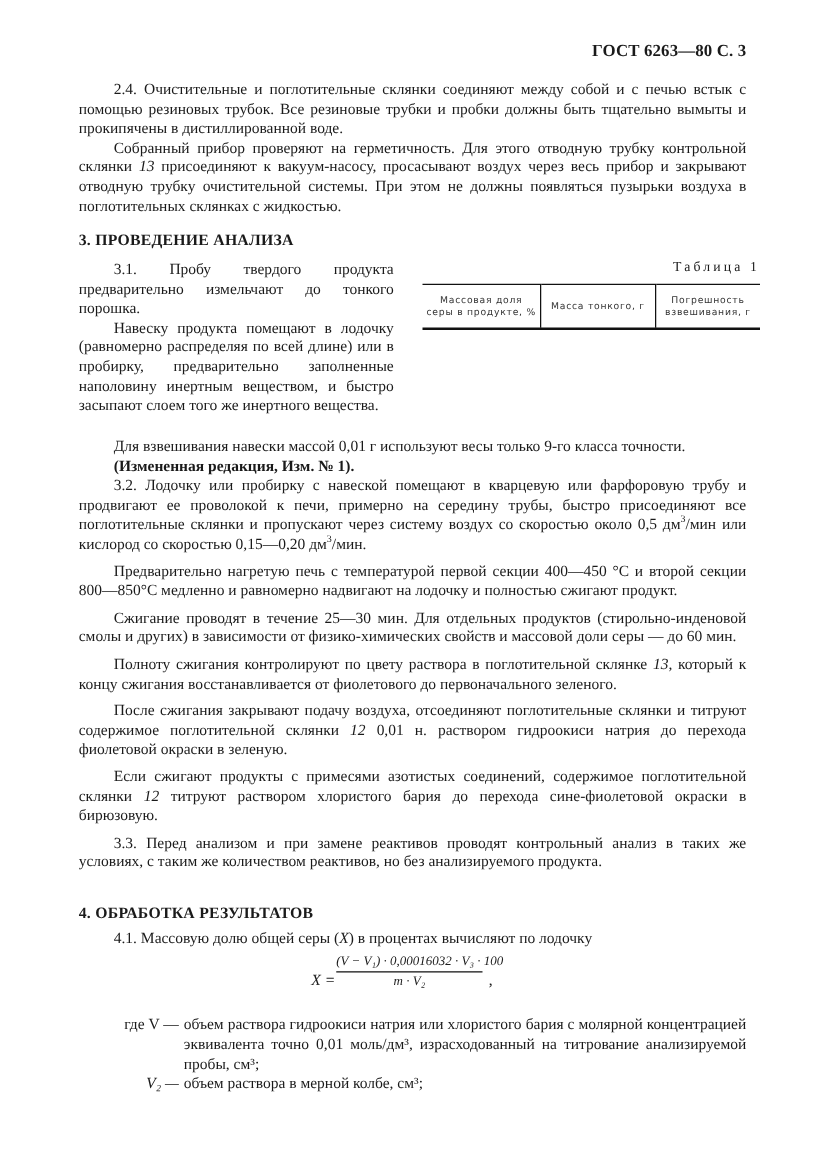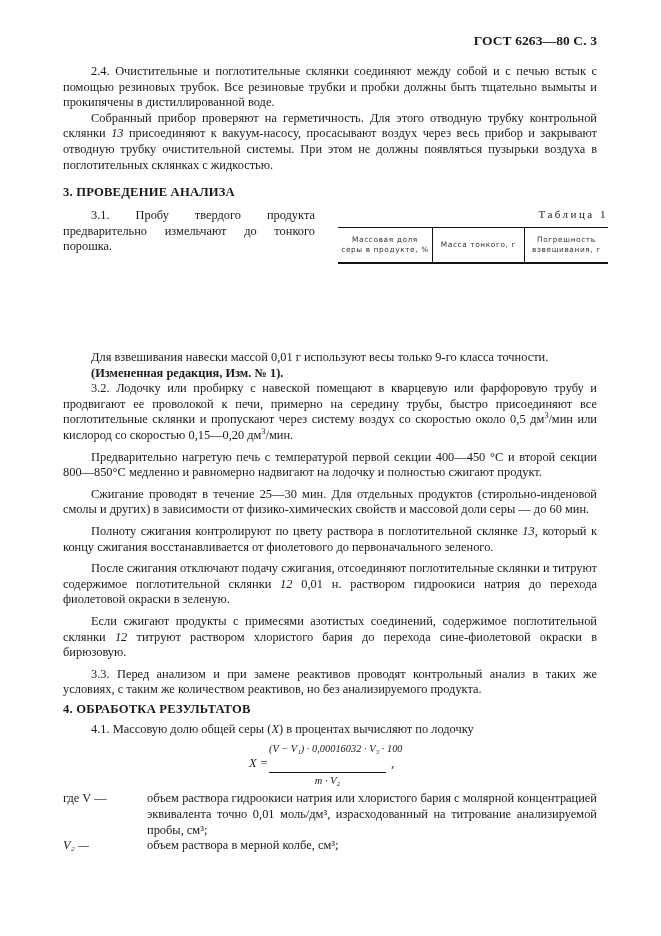--- a/index.html
+++ b/index.html
@@ -21,44 +21,45 @@
   #table1 { position:absolute; top:208px; left:338px; width:270px; }
   .tcap { text-align:right; font-size:11px; letter-spacing:2.5px; margin-bottom:7px; margin-right:0px; }
   table { width:100%; border-collapse:collapse; border-top:1.6px solid #111; border-bottom:2.2px solid #111; }
   td { font-family:"DejaVu Sans", sans-serif; font-size:7.4px; letter-spacing:0.6px; text-align:center;
        vertical-align:middle; height:34px; padding:0 3px; line-height:10px; color:#333; }
   td + td { border-left:1.4px solid #111; }
   #rest { position:absolute; top:350px; left:63px; width:534px; }
   .formula { position:relative; height:44px; margin:6px 0 4px 0; }
   .fx { position:absolute; left:186px; top:13px; font-size:12.5px; font-style:italic; }
   .frac { position:absolute; left:206px; top:0; width:117px; text-align:center; font-size:10.4px; }
-  .num { border-bottom:1.5px solid #111; padding-bottom:18px; white-space:nowrap; }
+  .num { border-bottom:1.5px solid #111; padding-bottom:2px; white-space:nowrap; }
   .den { padding-top:2px; }
   .fcomma { position:absolute; left:328px; top:13px; font-size:12.5px; }
   .legend { font-size:12.4px; line-height:15.6px; }
   .lrow { display:flex; }
-  .lterm { width:80px; flex:none; text-align:left; padding-right:4px; white-space:nowrap;font-family:Liberation Serif, serif; }
+  .lterm { width:80px; flex:none; text-align:right; padding-right:4px; white-space:nowrap;font-family:Liberation Serif, serif; }
   .ldesc { flex:1; text-align:justify; }
 </style>
 </head>
 <body>
 
 <div class="hdr">ГОСТ 6263—80 С. 3</div>
 
 <div id="sec2">
   <p class="p ind">2.4. Очистительные и поглотительные склянки соединяют между собой и с печью встык с помощью резиновых трубок. Все резиновые трубки и пробки должны быть тщательно вымыты и прокипячены в дистиллированной воде.</p>
   <p class="p ind"><span>Собранный прибор проверяют на герметичность. Для этого отводную трубку контрольной склянки </span><span class="it">13</span><span> присоединяют к вакуум-насосу, просасывают воздух через весь прибор и закрывают отводную трубку очистительной системы. При этом не должны появляться пузырьки воздуха в поглотительных склянках с жидкостью.</span></p>
 </div>
 
 <div id="h3">
   <p class="h">3. ПРОВЕДЕНИЕ АНАЛИЗА</p>
 </div>
 
 <div id="sec31">
   <p class="p ind">3.1. Пробу твердого продукта предварительно измельчают до тонкого порошка.</p>
+  <p class="p ind">Навеску продукта помещают в лодочку (равномерно распределяя по всей длине) или в пробирку, предварительно заполненные наполовину инертным веществом, и быстро засыпают слоем того же инертного вещества.</p>
 </div>
 
 <div id="table1">
   <div class="tcap">Таблица 1</div>
   <table>
     <tbody>
         <tr>
       <td style="width:35%">Массовая доля серы в продукте, %</td>
       <td style="width:34%">Масса тонкого, г</td>
       <td style="width:31%">Погрешность взвешивания, г</td>
@@ -67,25 +68,25 @@
     </table>
 </div>
 
 <div id="rest">
   <p class="p ind">Для взвешивания навески массой 0,01 г используют весы только 9-го класса точности.</p>
   <p class="p ind bold">(Измененная редакция, Изм. № 1).</p>
   <p class="p ind"><span>3.2. Лодочку или пробирку с навеской помещают в кварцевую или фарфоровую трубу и продвигают ее проволокой к печи, примерно на середину трубы, быстро присоединяют все поглотительные склянки и пропускают через систему воздух со скоростью около 0,5 дм</span><sup>3</sup><span>/мин или кислород со скоростью 0,15—0,20 дм</span><sup>3</sup><span>/мин.</span></p>
   <p class="p ind gap">Предварительно нагретую печь с температурой первой секции 400—450 °С и второй секции 800—850°С медленно и равномерно надвигают на лодочку и полностью сжигают продукт.</p>
   <p class="p ind gap">Сжигание проводят в течение 25—30 мин. Для отдельных продуктов (стирольно-инденовой смолы и других) в зависимости от физико-химических свойств и массовой доли серы — до 60 мин.</p>
   <p class="p ind gap"><span>Полноту сжигания контролируют по цвету раствора в поглотительной склянке </span><span class="it">13</span><span>, который к концу сжигания восстанавливается от фиолетового до первоначального зеленого.</span></p>
-  <p class="p ind gap"><span>После сжигания отключают подачу сжигания, отсоединяют поглотительные склянки и титруют содержимое поглотительной склянки </span><span class="it">12</span><span> 0,01 н. раствором гидроокиси натрия до перехода фиолетовой окраски в зеленую.</span></p>
+  <p class="p ind gap"><span>После сжигания закрывают подачу воздуха, отсоединяют поглотительные склянки и титруют содержимое поглотительной склянки </span><span class="it">12</span><span> 0,01 н. раствором гидроокиси натрия до перехода фиолетовой окраски в зеленую.</span></p>
   <p class="p ind gap"><span>Если сжигают продукты с примесями азотистых соединений, содержимое поглотительной склянки </span><span class="it">12</span><span>  титруют раствором хлористого бария до перехода сине-фиолетовой окраски в бирюзовую.</span></p>
   <p class="p ind gap">3.3. Перед анализом и при замене реактивов проводят контрольный анализ в таких же условиях, с таким же количеством реактивов, но без анализируемого продукта.</p>
 
-  <p class="h" style="margin-top:4px;margin-bottom:5px">4. ОБРАБОТКА РЕЗУЛЬТАТОВ</p>
+  <p class="h" style="margin-top:25px;margin-bottom:5px">4. ОБРАБОТКА РЕЗУЛЬТАТОВ</p>
   <p class="p ind"><span>4.1. Массовую долю общей серы (</span><span class="it">X</span><span>) в процентах вычисляют по лодочку</span></p>
 
   <div class="formula">
     <span class="fx">X =</span>
     <div class="frac">
       <div class="num it">(V − V₁) · 0,00016032 · V₃ · 100</div>
       <div class="den it">m · V₂</div>
     </div>
     <span class="fcomma">,</span>
   </div>

